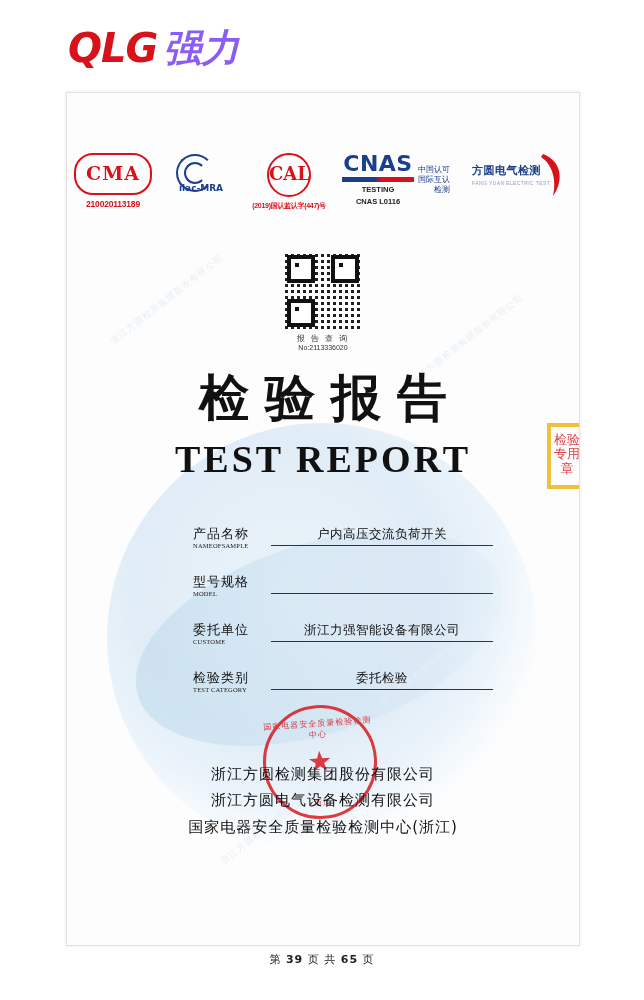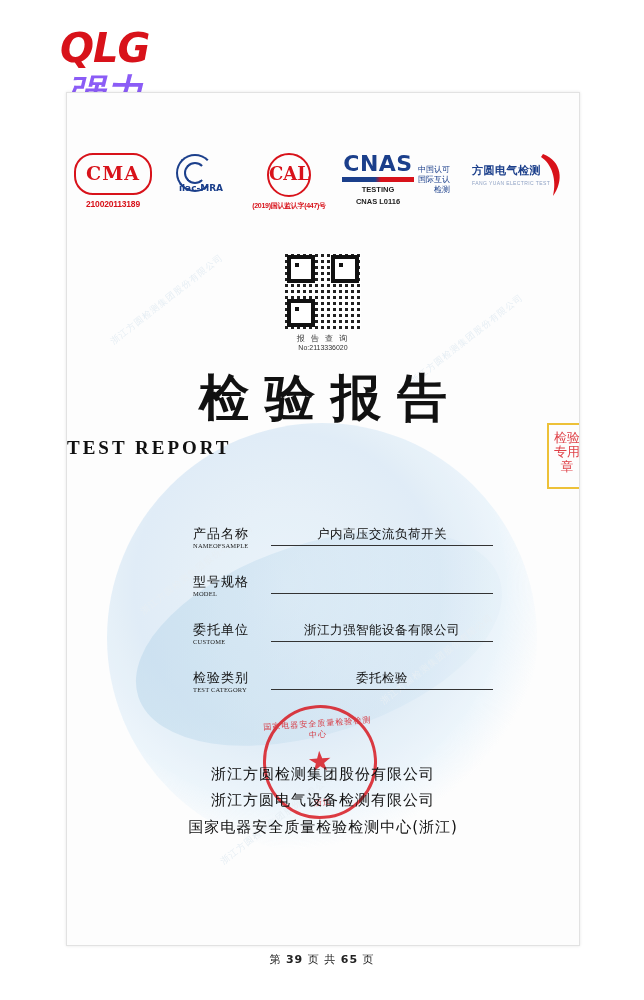--- a/index.html
+++ b/index.html
@@ -11,26 +11,25 @@
     width: 644px;
     height: 1000px;
     position: relative;
     font-family: "Liberation Sans", sans-serif;
     overflow: hidden;
   }
 
   
   .brand {
     position: absolute;
-    left: 60px;
+    left: 68px;
     top: 28px;
     display: flex;
     align-items: center;
     gap: 6px;
-    flex-direction: column;
   }
   .brand-qlg {
     font-family: "DejaVu Sans", sans-serif;
     font-size: 40px;
     font-weight: 700;
     font-style: italic;
     letter-spacing: -1px;
     color: #d8121a;
     line-height: 1;
   }
@@ -304,22 +303,23 @@
     font-weight: 700;
     letter-spacing: 16px;
     text-indent: 16px;
     color: #111;
   }
   .title-en {
     position: absolute;
     left: 0;
     top: 344px;
     width: 100%;
+    text-align: center;
     font-family: "Liberation Serif", serif;
-    font-size: 19px;
+    font-size: 38px;
     font-weight: 700;
     letter-spacing: 3px;
     color: #111;
   }
 
   
   .fields {
     position: absolute;
     left: 126px;
     top: 432px;
@@ -399,21 +399,21 @@
   }
   .seal-arc-top { top: 10px; }
   .seal-arc-bottom { bottom: 8px; }
 
   .seal-side {
     position: absolute;
     right: -8px;
     top: 330px;
     width: 40px;
     height: 66px;
-    border: 2px solid #eab308;
+    border: 4px solid #eab308;
     color: #d8121a;
     font-size: 13px;
     line-height: 1.1;
     padding: 6px 2px;
     box-sizing: border-box;
     text-align: center;
     opacity: 0.8;
     letter-spacing: 0;
   }
 

